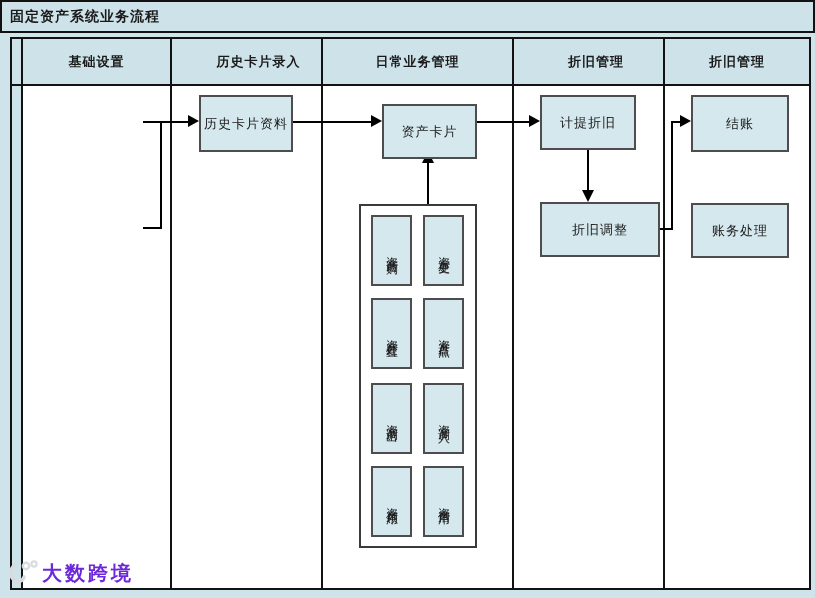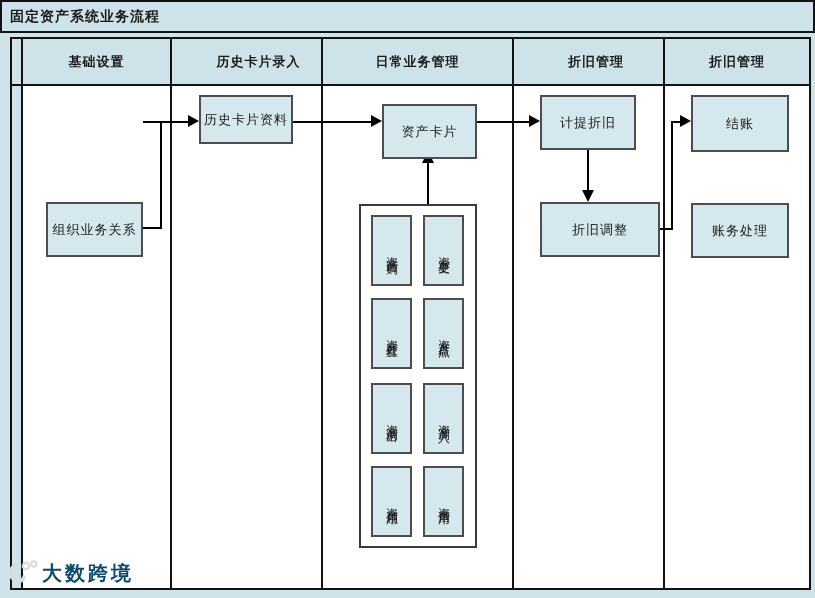--- a/index.html
+++ b/index.html
@@ -114,21 +114,21 @@
   .arrow.up    { border-left: 6px solid transparent; border-right: 6px solid transparent; border-bottom: 12px solid #000; }
   .arrow.down  { border-left: 6px solid transparent; border-right: 6px solid transparent; border-top: 12px solid #000; }
 
   
   .watermark {
     position: absolute;
     left: 6px; top: 559px;
     display: flex;
     align-items: center;
     gap: 4px;
-    color: #0c4a6e;
+    color: #6d28d9;
     font-size: 20px;
     font-weight: bold;
     letter-spacing: 3px;
     text-shadow: 0 1px 1px #ffffff;
     user-select: none;
   }
 </style>
 </head>
 <body>
 
@@ -170,22 +170,21 @@
   <div class="arrow up" style="left:422px;top:151px"></div>
 
   <div class="line" style="left:587px;top:150px;width:2px;height:41px"></div>
   <div class="arrow down" style="left:582px;top:190px"></div>
 
   <div class="line" style="left:636px;top:228px;width:37px;height:2px"></div>
   <div class="line" style="left:671px;top:121px;width:2px;height:109px"></div>
   <div class="line" style="left:671px;top:121px;width:10px;height:2px"></div>
   <div class="arrow right" style="left:680px;top:115px"></div>
 
-  <div class="node" style="left:46px;top:202px;width:97px;height:55px">组织业务关系</div>
-  <div class="node" style="left:199px;top:95px;width:94px;height:49px">历史卡片资料</div>
+  <div class="node" style="left:199px;top:95px;width:94px;height:57px">历史卡片资料</div>
   <div class="node" style="left:382px;top:104px;width:95px;height:55px">资产卡片</div>
   <div class="node" style="left:540px;top:95px;width:96px;height:55px">计提折旧</div>
   <div class="node" style="left:540px;top:202px;width:120px;height:55px">折旧调整</div>
   <div class="node" style="left:691px;top:95px;width:98px;height:57px">结账</div>
   <div class="node" style="left:691px;top:203px;width:98px;height:55px">账务处理</div>
 
   <div class="group"></div>
   <div class="vnode" style="left:371px;top:215px">资产请购</div>
   <div class="vnode" style="left:423px;top:215px">资产变更</div>
   <div class="vnode" style="left:371px;top:298px">资产处置</div>

